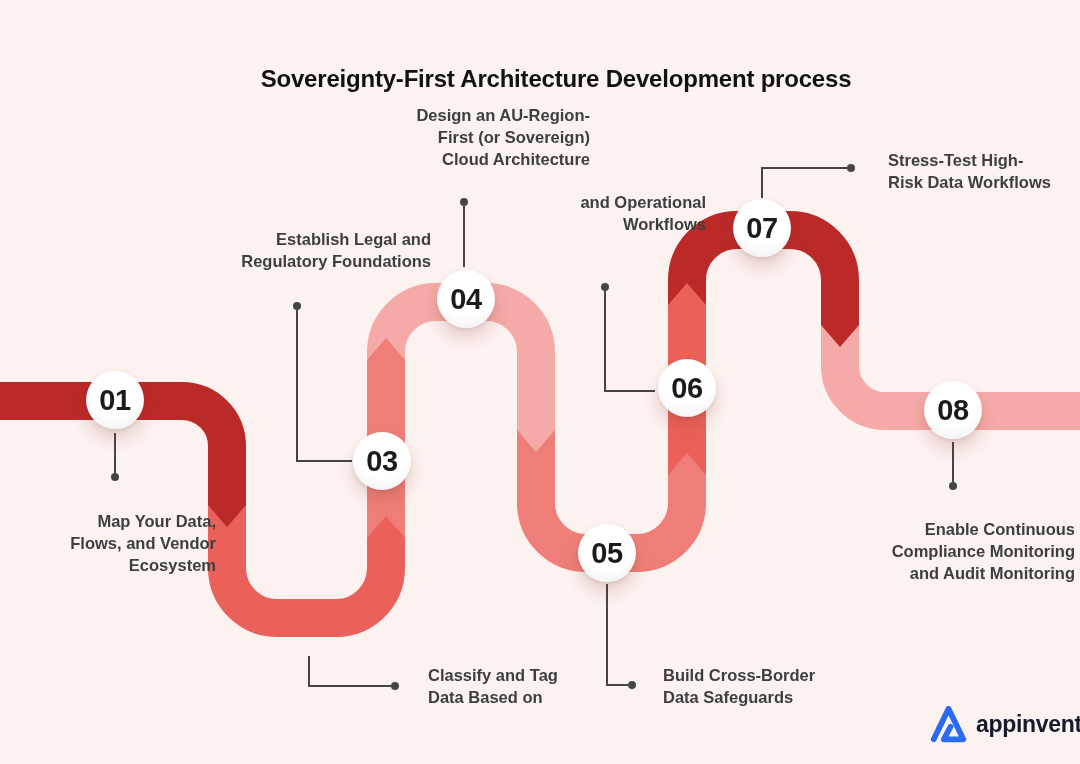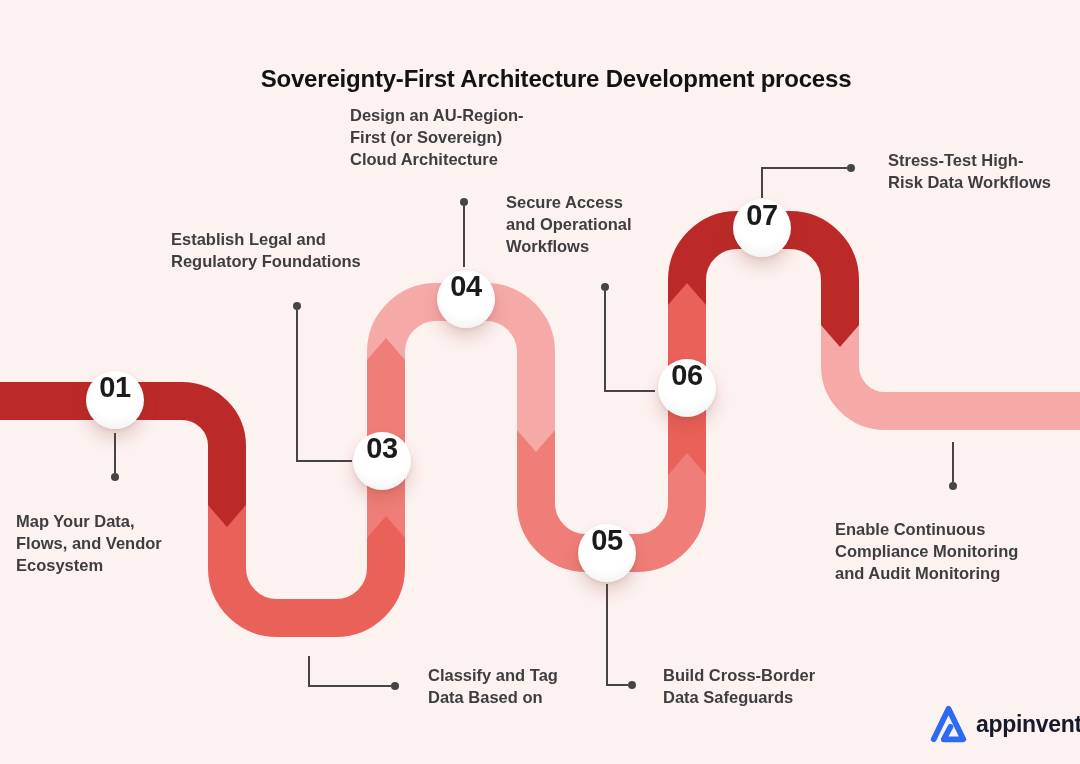--- a/index.html
+++ b/index.html
@@ -30,32 +30,32 @@
 
   
   .connector{fill:none;stroke:var(--connector,#454545);stroke-width:2px;}
   .dot{fill:var(--connector,#454545);}
 
   
   .circle{
     position:absolute;width:58px;height:58px;border-radius:50%;
     background:radial-gradient(circle at 50% 32%,#ffffff 55%,#ececec 100%);
     box-shadow:0 10px 16px rgba(150,60,50,.20),0 2px 4px rgba(0,0,0,.08);
-    display:flex;justify-content:center;
+    display:flex;align-items:center;justify-content:center;
   }
   .circle span{
     font-size:29px;font-weight:800;color:var(--number_text,#1B1B1B);letter-spacing:-.5px;
   }
 
   
   .label{
     position:absolute;font-size:16.5px;line-height:22px;font-weight:600;
     color:var(--label_text,#3E3E40);
   }
-  .label.center{text-align:left;}
+  .label.center{text-align:right;}
   .label.left{text-align:left;}
 
   
   .logo{position:absolute;left:928px;top:702px;display:flex;align-items:center;gap:6px;}
   .logo .mark{display:block;}
   .logo .mark polyline{fill:none;stroke:var(--logo_blue,#2B6BF3);stroke-width:6px;stroke-linecap:round;stroke-linejoin:round;}
   .logo .word{font-size:23px;font-weight:600;letter-spacing:-.3px;color:var(--logo_text,#171A2C);}
 </style>
 </head>
 <body>
@@ -112,20 +112,23 @@
     </div>
   <div class="circle" style="left:578px;top:524px">
       <span>05</span>
     </div>
   <div class="circle" style="left:658px;top:359px">
       <span>06</span>
     </div>
   <div class="circle" style="left:733px;top:199px">
       <span>07</span>
     </div>
+  <div class="circle" style="left:924px;top:381px">
+      <span>08</span>
+    </div>
 
   <div class="label center" style="left:16px;top:510px;width:200px">
     <div>Map Your Data,</div>
     <div>Flows, and Vendor</div>
     <div>Ecosystem</div>
   </div>
   <div class="label left" style="left:428px;top:664px;width:210px">
     <div>Classify and Tag</div>
     <div>Data Based on</div>
   </div>
@@ -136,21 +139,20 @@
   <div class="label center" style="left:350px;top:104px;width:240px">
     <div>Design an AU-Region-</div>
     <div>First (or Sovereign)</div>
     <div>Cloud Architecture</div>
   </div>
   <div class="label left" style="left:663px;top:664px;width:220px">
     <div>Build Cross-Border</div>
     <div>Data Safeguards</div>
   </div>
   <div class="label center" style="left:506px;top:191px;width:200px">
-    <div>Secure Access</div>
     <div>and Operational</div>
     <div>Workflows</div>
   </div>
   <div class="label left" style="left:888px;top:149px;width:200px">
     <div>Stress-Test High-</div>
     <div>Risk Data Workflows</div>
   </div>
   <div class="label center" style="left:835px;top:518px;width:240px">
     <div>Enable Continuous</div>
     <div>Compliance Monitoring</div>

